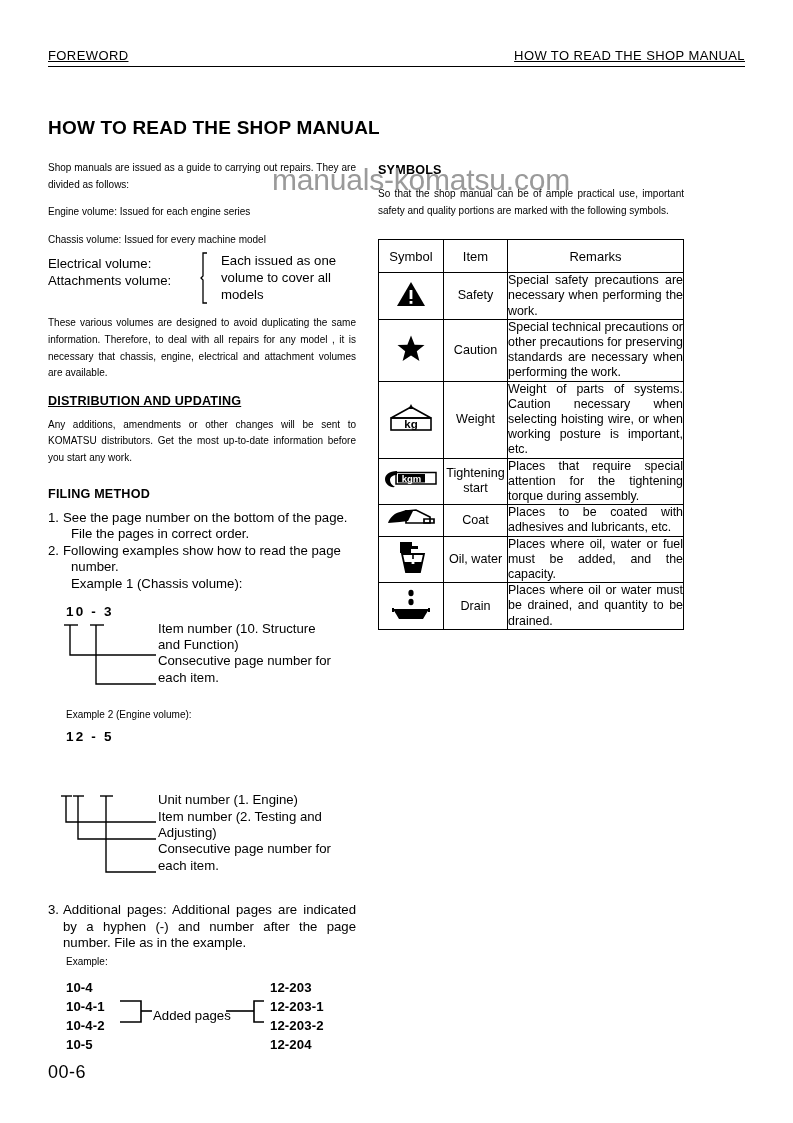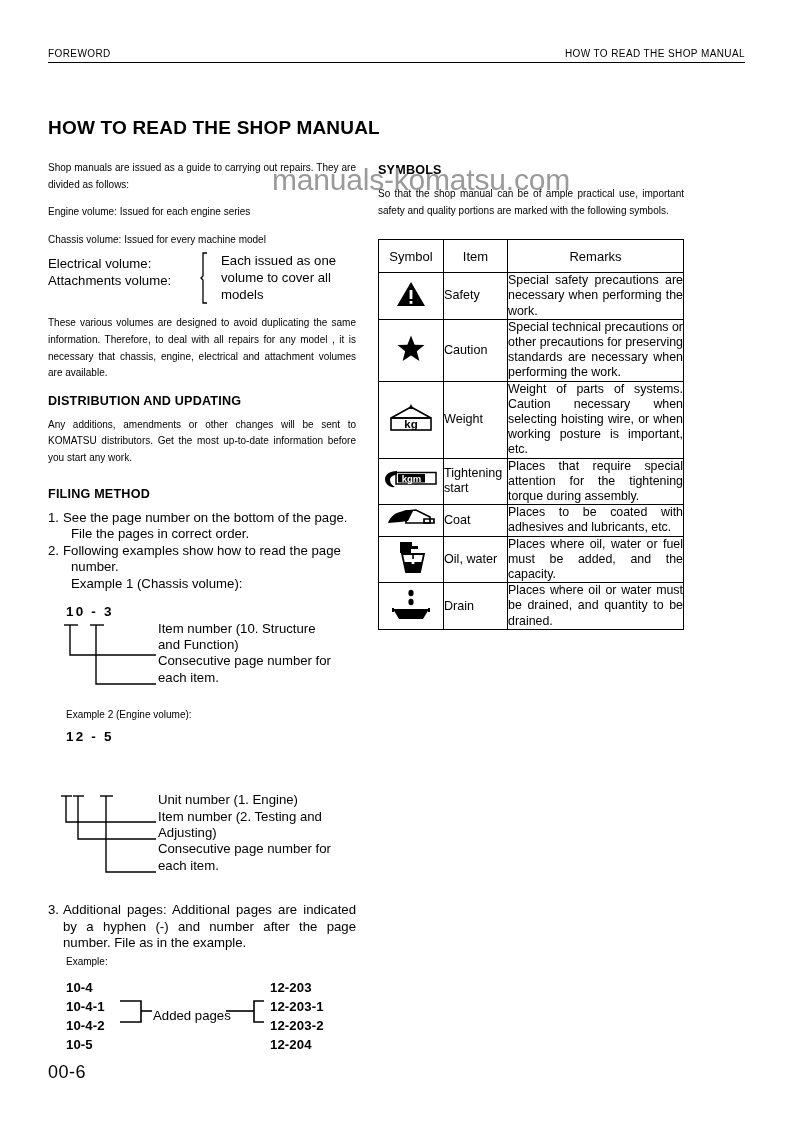--- a/index.html
+++ b/index.html
@@ -23,22 +23,23 @@
     top: 48px;
     width: 697px;
     border-bottom: 1.4px solid #000;
     padding-bottom: 3px;
     display: flex;
     justify-content: space-between;
     align-items: baseline;
   }
   .page-header .hdr-left,
   .page-header .hdr-right {
-    font-size: 10px;
+    font-size: 13px;
     letter-spacing: 0.4px;
+    text-decoration: underline;
   }
 
   
   .page-title {
     position: absolute;
     left: 48px;
     top: 117px;
     font-size: 19px;
     font-weight: bold;
     letter-spacing: 0.2px;
@@ -184,21 +185,21 @@
   }
   .c-sym  { width: 65px; }
   .c-item { width: 64px; }
   .c-rem  { width: 176px; }
 
   td.sym-cell {
     text-align: center;
     padding: 6px 2px;
   }
   td.item-cell {
-    text-align: left;
+    text-align: center;
     font-size: 12.6px;
     line-height: 15px;
     padding: 4px 2px;
   }
   td.rem-cell {
     font-size: 12.4px;
     line-height: 15.2px;
     text-align: justify;
     padding: 6px 5px 6px 6px;
     hyphens: manual;
@@ -251,21 +252,21 @@
     <svg class="brace" viewBox="0 0 12 52">
       <path d="M7 1 L3 1 L3 24 L1 26 L3 28 L3 51 L7 51" fill="none" stroke="#000" stroke-width="1.3"></path>
     </svg>
     <div class="rhs">
       <span>Each issued as one volume to cover all models</span>
     </div>
   </div>
 
   <p class="body">These various volumes are designed to avoid duplicating the same information. Therefore, to deal with all repairs for any model , it is necessary that chassis, engine, electrical and attachment volumes are available.</p>
 
-  <h2 class="sec" style="margin-top:12px;">DISTRIBUTION AND UPDATING</h2>
+  <h2 class="sec" style="margin-top:12px;text-decoration:underline;">DISTRIBUTION AND UPDATING</h2>
   <p class="body">Any additions, amendments or other changes will be sent to KOMATSU distributors. Get the most up-to-date information before you start any work.</p>
 
   <h2 class="sec" style="margin-top:20px;">FILING METHOD</h2>
 
   <div class="nolist">
     <div class="li">
       <span class="num">1.</span>
       <span class="txt">
         <span class="ind">See the page number on the bottom of the page.</span>
         <span class="ind" style="padding-left:8px;">File the pages in correct order.</span>

